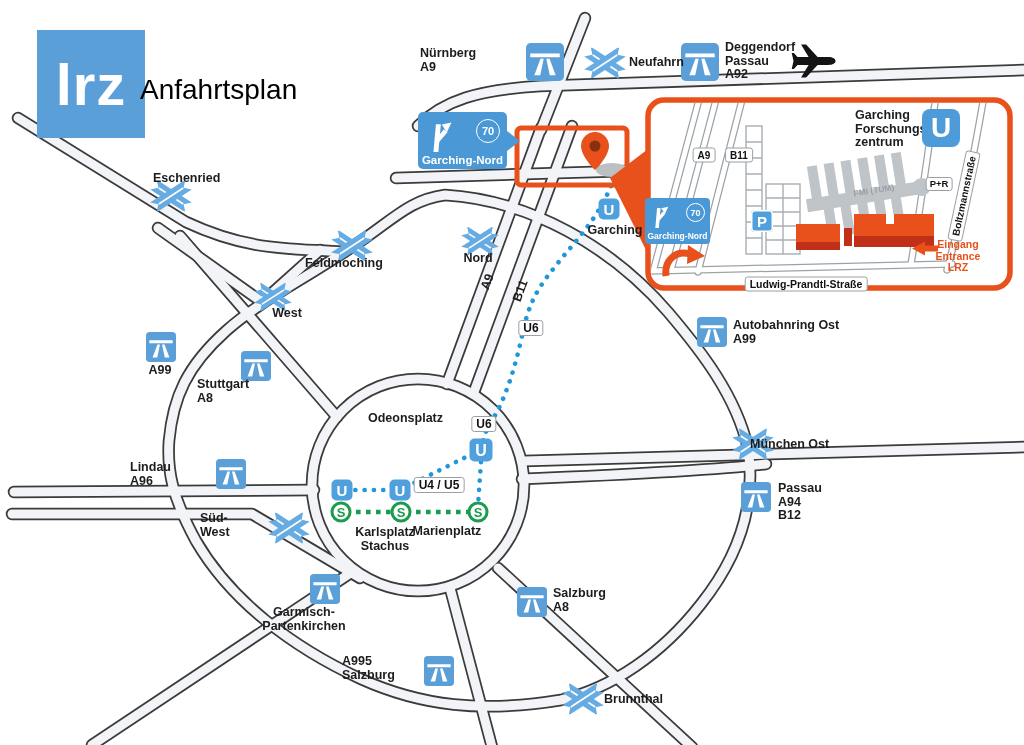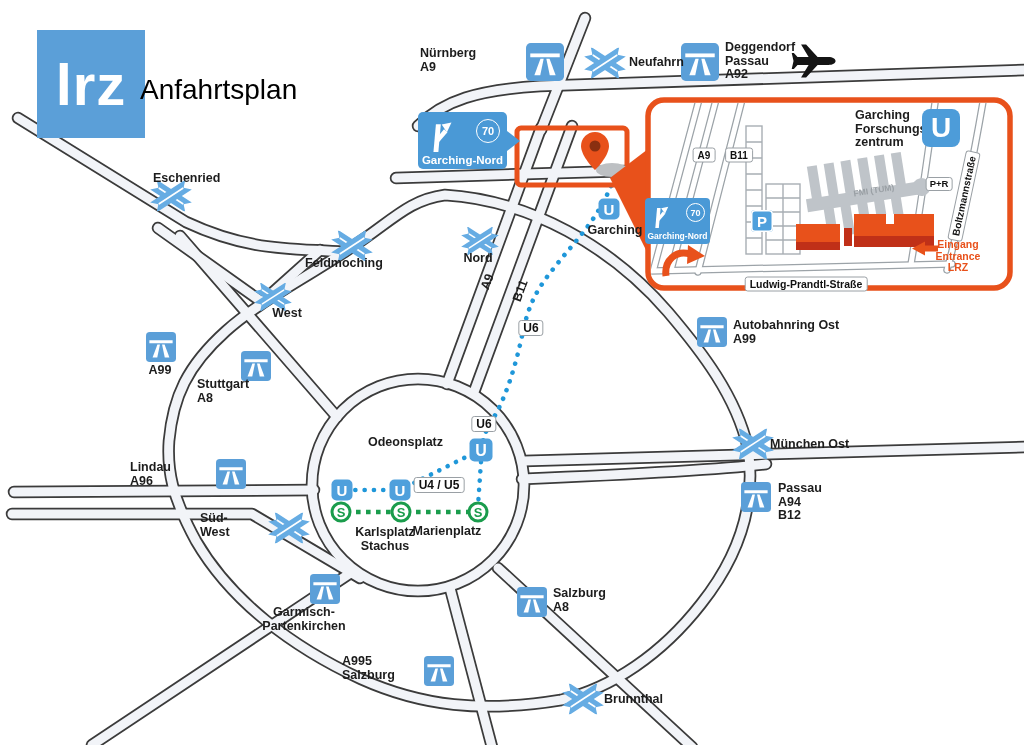--- a/index.html
+++ b/index.html
@@ -297,21 +297,21 @@
 A96</div>
 <div class="lbl t-r" style="left:200px;top:512px;width:70px">Süd-
 West</div>
 <div class="lbl t-c" style="left:234px;top:606px;width:140px">Garmisch-
 Partenkirchen</div>
 <div class="lbl t-r" style="left:342px;top:655px;width:80px">A995
 Salzburg</div>
 <div class="lbl" style="left:604px;top:693px">Brunnthal</div>
 <div class="lbl" style="left:553px;top:587px">Salzburg
 A8</div>
-<div class="lbl" style="left:770px;top:438px">München Ost</div>
+<div class="lbl" style="left:750px;top:438px">München Ost</div>
 <div class="lbl" style="left:778px;top:482px">Passau
 A94
 B12</div>
 <div class="lbl" style="left:733px;top:319px">Autobahnring Ost
 A99</div>
 
 <div class="lbl" style="left:488px;top:282px;transform:translate(-50%,-50%) rotate(-70deg)">A9</div>
 <div class="lbl" style="left:521px;top:291px;transform:translate(-50%,-50%) rotate(-70deg)">B11</div>
 
 <div class="sign" style="left:418px;top:112px;width:89px;height:57px">
@@ -330,21 +330,21 @@
 <div class="ubadge" style="left:609px;top:209px;width:21px;height:21px;font-size:15px">U</div>
 <div class="ubadge" style="left:481px;top:450px;width:23px;height:23px;font-size:16px">U</div>
 <div class="ubadge" style="left:342px;top:490px;width:21px;height:21px;font-size:15px">U</div>
 <div class="ubadge" style="left:400px;top:490px;width:21px;height:21px;font-size:15px">U</div>
 
 <div class="sbadge" style="left:341px;top:512px;width:15px;height:15px;font-size:13px">S</div>
 <div class="sbadge" style="left:401px;top:512px;width:15px;height:15px;font-size:13px">S</div>
 <div class="sbadge" style="left:478px;top:512px;width:15px;height:15px;font-size:13px">S</div>
 
 <div class="lbl t-c" style="left:555px;top:224px;width:120px">Garching</div>
-<div class="lbl t-r" style="left:368px;top:436px;width:100px">Odeonsplatz</div>
+<div class="lbl t-r" style="left:368px;top:412px;width:100px">Odeonsplatz</div>
 <div class="lbl t-c" style="left:325px;top:526px;width:120px">Karlsplatz
 Stachus</div>
 <div class="lbl t-c" style="left:387px;top:525px;width:120px">Marienplatz</div>
 
 <div class="lbl" style="left:855px;top:109px;line-height:13.5px">Garching
 Forschungs-
 zentrum</div>
 <div class="ubadge" style="left:941px;top:128px;width:38px;height:38px;font-size:28px;border-radius:8px;background:#4D9CD9">U</div>
 <div class="picon" style="left:762px;top:221px;width:22px;height:22px;font-size:15px">P</div>
 <div class="badge" style="left:939px;top:184px;font-size:9.5px;line-height:12px;padding:0 3px">P+R</div>

